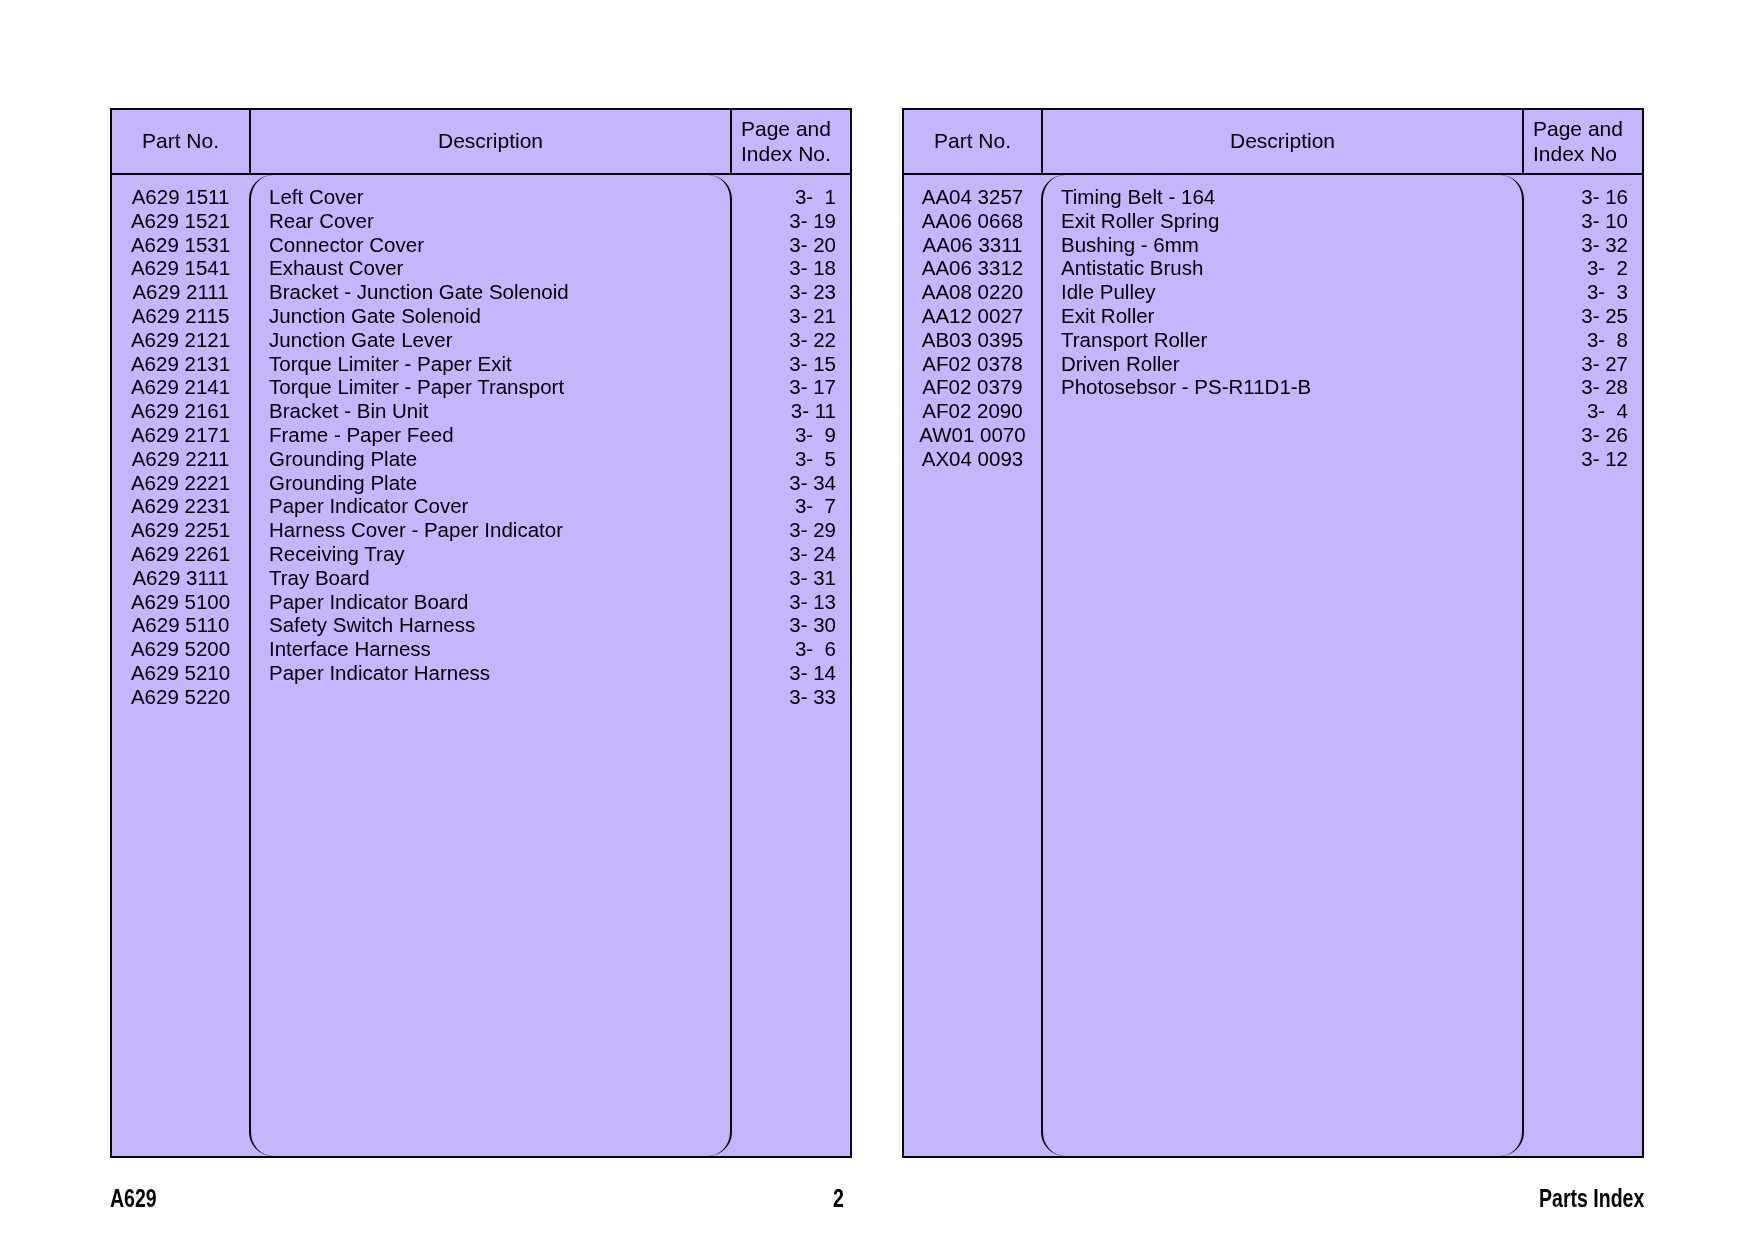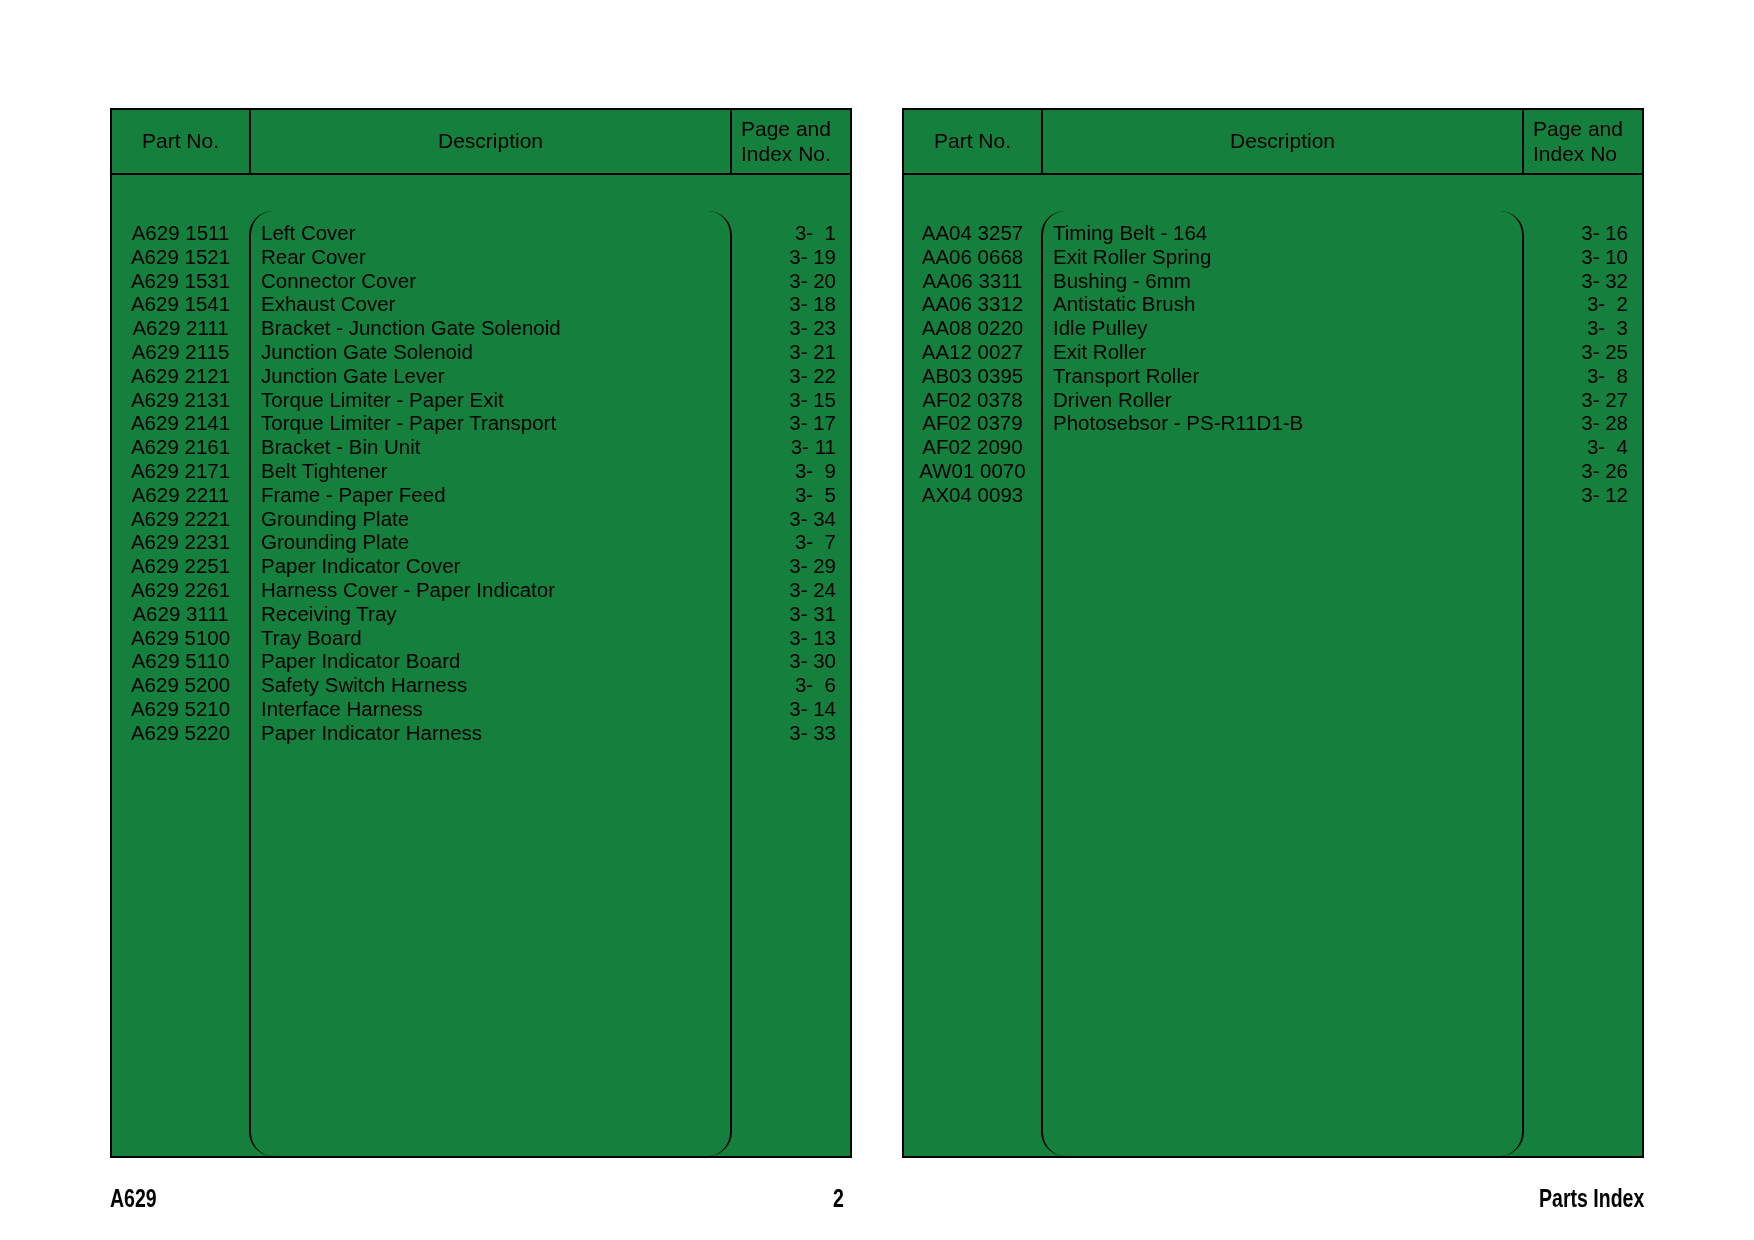--- a/index.html
+++ b/index.html
@@ -33,25 +33,24 @@
     width: 1534px;
     height: 1050px;
     display: flex;
     justify-content: space-between;
   }
 
   .parts-table {
     width: 742px;
     border: 2.5px solid #000;
     border-collapse: collapse;
-    background: #15803d;
+    background: #c4b5fd;
     display: flex;
     flex-direction: column;
     box-sizing: border-box;
-    gap: 36px;
   }
 
   .thead {
     display: flex;
     border-bottom: 2.5px solid #000;
     height: 63px;
     flex: 0 0 auto;
   }
   .tbody {
     display: flex;
@@ -94,21 +93,21 @@
     flex-direction: column;
     border-radius: 24px;
   }
   .cellstack .cell {
     height: 23.8px;
     line-height: 23.8px;
     font-size: 20.5px;
     white-space: pre;
   }
   .col-part .cell   { text-align: center; }
-  .col-desc .cell   { text-align: left; padding-left: 10px; }
+  .col-desc .cell   { text-align: left; padding-left: 18px; }
   .col-index .cell  { text-align: right; padding-right: 14px; font-variant-numeric: tabular-nums; }
 
   
   .footer {
     position: absolute;
     left: 110px;
     top: 1178px;
     width: 1534px;
     height: 40px;
     display: flex;
@@ -167,21 +166,20 @@
             <div class="cell">Left Cover</div>
             <div class="cell">Rear Cover</div>
             <div class="cell">Connector Cover</div>
             <div class="cell">Exhaust Cover</div>
             <div class="cell">Bracket - Junction Gate Solenoid</div>
             <div class="cell">Junction Gate Solenoid</div>
             <div class="cell">Junction Gate Lever</div>
             <div class="cell">Torque Limiter - Paper Exit</div>
             <div class="cell">Torque Limiter - Paper Transport</div>
             <div class="cell">Bracket - Bin Unit</div>
-            <div class="cell">Belt Tightener</div>
             <div class="cell">Frame - Paper Feed</div>
             <div class="cell">Grounding Plate</div>
             <div class="cell">Grounding Plate</div>
             <div class="cell">Paper Indicator Cover</div>
             <div class="cell">Harness Cover - Paper Indicator</div>
             <div class="cell">Receiving Tray</div>
             <div class="cell">Tray Board</div>
             <div class="cell">Paper Indicator Board</div>
             <div class="cell">Safety Switch Harness</div>
             <div class="cell">Interface Harness</div>

